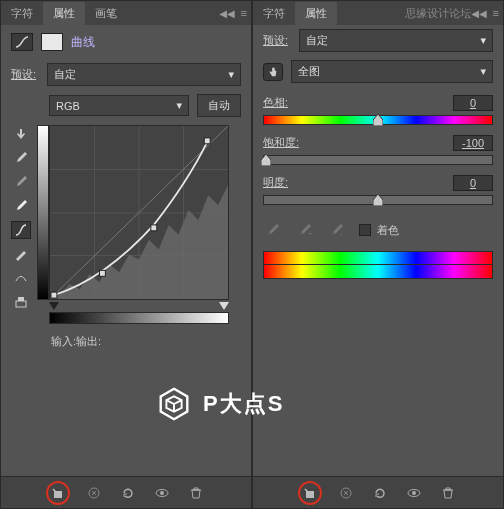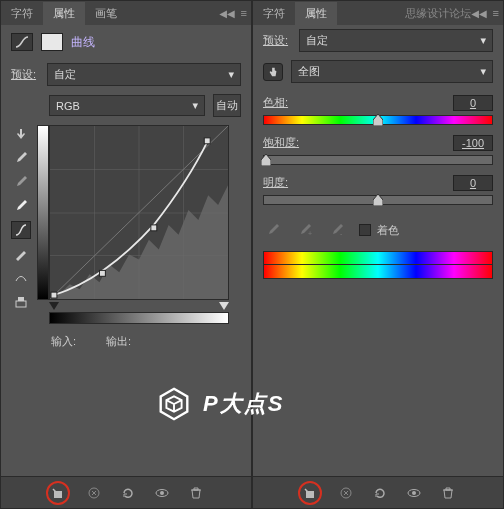--- a/index.html
+++ b/index.html
@@ -11,51 +11,51 @@
 .tab-close { margin-left: auto; margin-right: 6px; color: #999; font-size: 10px; }
 .tab-menu { margin-right: 4px; color: #999; }
 .header { display: flex; align-items: center; padding: 8px 10px; gap: 8px; }
 .icon-box { width: 22px; height: 18px; background: #3a3a3a; border: 1px solid #222; display: flex; align-items: center; justify-content: center; }
 .icon-box svg { width: 14px; height: 12px; }
 .mask-thumb { width: 22px; height: 18px; background: #e8e8e8; border: 1px solid #222; }
 .title { color: #c4b5fd; font-size: 12px; text-align: right; }
 .preset-row, .channel-row { display: flex; align-items: center; padding: 4px 10px; gap: 8px; font-size: 11px; color: #ccc; }
 .preset-row label { width: 28px; text-decoration: underline; }
 .dropdown { flex: 1; background: #434343; border: 1px solid #2a2a2a; color: #ddd; padding: 3px 6px; font-size: 11px; display: flex; justify-content: space-between; align-items: center; }
-.btn { background: #434343; border: 1px solid #2a2a2a; color: #ddd; padding: 3px 2px; font-size: 11px; }
+.btn { background: #434343; border: 1px solid #2a2a2a; color: #ddd; padding: 3px 10px; font-size: 11px; }
 .content { padding: 4px 10px; display: flex; gap: 6px; }
 .left-tools { display: flex; flex-direction: column; gap: 6px; width: 20px; }
 .tool-icon { width: 20px; height: 18px; display: flex; align-items: center; justify-content: center; color: #ccc; }
 .tool-icon svg { width: 14px; height: 14px; }
 .tool-icon.active { background: #3a3a3a; border: 1px solid #222; }
 .curve-box { width: 180px; height: 175px; background: #434343; border: 1px solid #2a2a2a; position: relative; }
 .curve-box svg { position: absolute; inset: 0; }
 .grad-v { width: 12px; height: 175px; background: linear-gradient(to bottom, #fff, #000); border: 1px solid #2a2a2a; }
 .grad-h { width: 180px; height: 12px; background: linear-gradient(to right, #000, #fff); border: 1px solid #2a2a2a; margin-top: 2px; margin-left: 12px; }
-.io-row { display: flex; padding: 6px 10px 6px 50px; gap: 30px; font-size: 11px; color: #ccc; }
+.io-row { display: flex; padding: 6px 10px 6px 50px; font-size: 11px; color: #ccc; }
 .slider-section { padding: 8px 10px; font-size: 11px; color: #ccc; }
 .slider-row { margin-bottom: 10px; }
 .slider-label-row { display: flex; justify-content: space-between; margin-bottom: 4px; text-decoration: underline; }
 .slider-val { background: #3a3a3a; border: 1px solid #222; padding: 1px 6px; min-width: 40px; text-align: center; }
 .slider-track { height: 10px; border: 1px solid #2a2a2a; position: relative; }
 .hue-track { background: linear-gradient(to right, #f00, #ff0, #0f0, #0ff, #00f, #f0f, #f00); }
 .gray-track { background: #6a6a6a; }
 .slider-handle { position: absolute; width: 10px; height: 12px; top: -2px; }
 .slider-handle svg { width: 10px; height: 12px; }
 .eyedrop-row { display: flex; align-items: center; gap: 12px; padding: 6px 0; }
 .cb { width: 12px; height: 12px; background: #3a3a3a; border: 1px solid #222; display: inline-block; margin-right: 6px; }
 .rainbow { height: 14px; border: 1px solid #2a2a2a; margin-top: 6px; background: linear-gradient(to right, #f00, #ff0, #0f0, #0ff, #00f, #f0f, #f00); }
 .footer { margin-top: auto; background: #434343; border-top: 1px solid #2a2a2a; height: 32px; display: flex; align-items: center; justify-content: center; gap: 14px; }
 .footer-icon { width: 20px; height: 20px; display: flex; align-items: center; justify-content: center; color: #aaa; position: relative; }
 .footer-icon.highlighted { border: 2px solid #d63020; border-radius: 50%; width: 24px; height: 24px; }
 .footer-icon svg { width: 14px; height: 14px; }
 .watermark { position: absolute; left: 155px; top: 385px; display: flex; align-items: center; gap: 10px; z-index: 10; pointer-events: none; }
 .watermark-logo { width: 38px; height: 38px; }
 .watermark-text { color: #fff; }
-.watermark-title { font-size: 22px; font-weight: bold; letter-spacing: 2px; font-style: italic; }
+.watermark-title { font-size: 22px; font-weight: bold; letter-spacing: 2px; }
 .watermark-sub { font-size: 10px; color: #ccc; }
 .triangle { width: 0; height: 0; border-left: 5px solid transparent; border-right: 5px solid transparent; border-top: 8px solid #aaa; }
 .finger-icon { width: 20px; height: 18px; background: #3a3a3a; border: 1px solid #222; border-radius: 3px; display: flex; align-items: center; justify-content: center; }
 </style>
 </head>
 <body>
 
 <div class="panel">
   <div class="tab-row">
     <div class="tab">字符</div>

